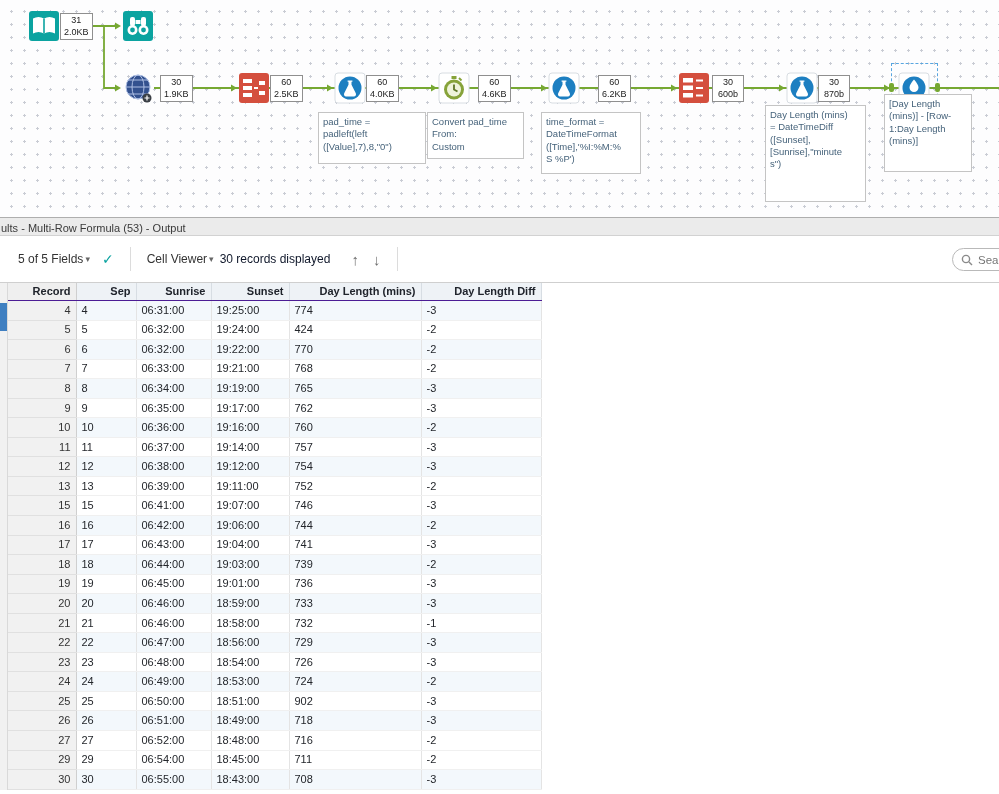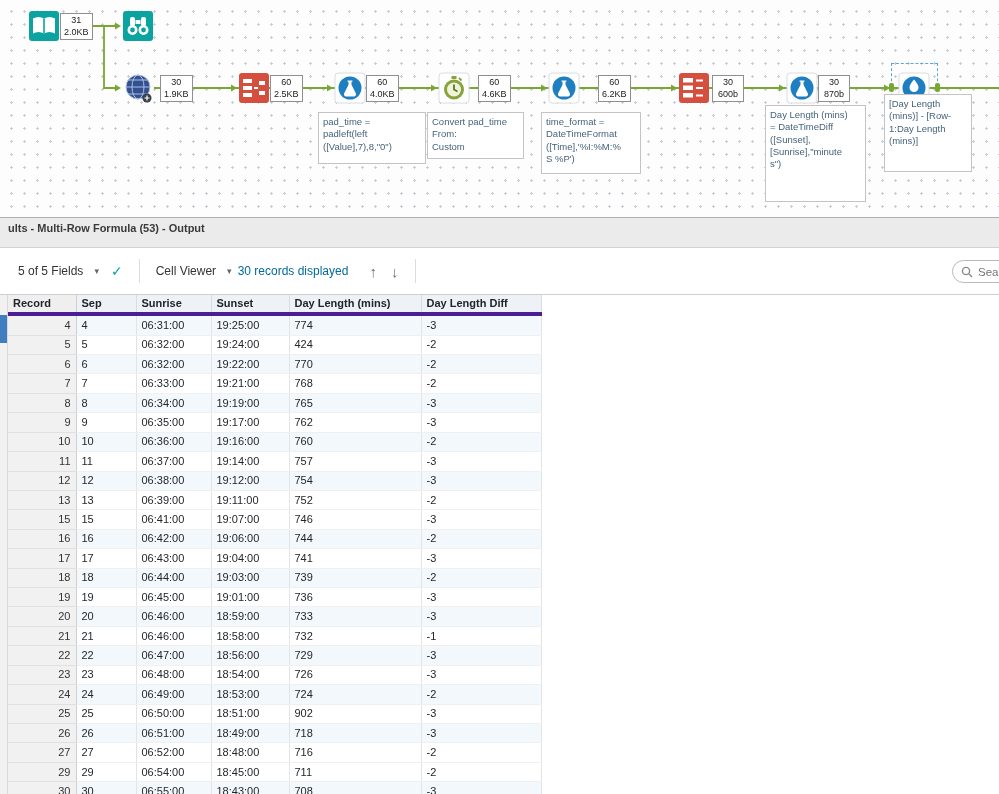--- a/index.html
+++ b/index.html
@@ -22,49 +22,49 @@
   .badge span { display:block; }
   .annotation { position:absolute; background:#fff; border:1px solid #c4c4c4;
     padding:3px 4px; font-size:9.5px; line-height:1.3; color:#46637b;
     white-space:pre-wrap; overflow:hidden; z-index:2; }
   .selection { position:absolute; border:1px dashed #58a6e0; z-index:1; }
   .selection::before,.selection::after { content:""; position:absolute; top:50%;
     width:5px; height:9px; margin-top:-4.5px; background:#76a832; border-radius:2px; }
   .selection::before { left:-3px; } .selection::after { right:-3px; }
 
   
-  .results-titlebar { height:30px; line-height:21px; background:#ebebeb;
-    border-bottom:1px solid #d2d2d2; font-size:11px; color:#3a3a3a; padding-left:8px;
-    white-space:nowrap; overflow:hidden;font-weight:bold; }
+  .results-titlebar { height:18px; line-height:21px; background:#ebebeb;
+    border-bottom:1px solid #d2d2d2; font-size:11px; color:#3a3a3a; padding-left:1px;
+    white-space:nowrap; overflow:hidden; }
   .results-toolbar { position:relative; height:47px; background:#fff;
     border-bottom:1px solid #cfcfcf; display:flex; align-items:center;
     padding-left:12px; font-size:12px; color:#333; }
-  .tb-item { display:flex; align-items:center; gap:11px; cursor:pointer; padding:4px 6px; }
+  .tb-item { display:flex; align-items:center; gap:2px; cursor:pointer; padding:4px 6px; }
   .caret { font-size:9px; color:#666; }
   .check { color:#0ba3a0; font-weight:bold; font-size:14px; margin:0 6px; cursor:pointer; }
   .vsep { width:1px; height:24px; background:#dcdcdc; margin:0 10px; }
-  .tb-text { color:#0369a1; margin-right:14px; }
+  .tb-text { color:#0f172a; margin-right:14px; }
   .arrow-btn { background:none; border:none; font-size:15px; color:#707070;
     cursor:pointer; padding:2px 7px; font-family:inherit; }
   .search-pill { position:absolute; left:952px; top:12px; height:23px; width:90px;
     border:1px solid #b9b9b9; border-radius:12px; display:flex; align-items:center;
     padding:0 8px; gap:5px; background:#fff; }
   .search-pill svg { flex:0 0 auto; }
   .search-pill input { border:none; outline:none; width:55px; font-size:11.5px;
     color:#555; font-family:inherit; background:transparent; }
 
   .results-body { display:flex; height:507px; background:#fff; }
   .gutter { width:8px; background:#f1f1f1; border-right:1px solid #d9d9d9; }
   .gutter-indicator { margin-top:20px; height:28px; width:100%; background:#3f7fc1; }
 
   table.results-table { table-layout:fixed; border-collapse:collapse; font-size:11px; }
   .results-table th, .results-table td { height:17px; line-height:17px;
     padding:0 5px; overflow:hidden; white-space:nowrap; }
-  .results-table th { background:#eef2f6; border-bottom:4px solid #4c1d95;
-    border-right:1px solid #d7dde3; font-weight:bold; text-align:left; color:#20242c; }
+  .results-table th { background:#eef2f6; border-bottom:1px solid #4c1d95;
+    border-right:1px solid #d7dde3; font-weight:bold; text-align:right; color:#20242c; }
   .results-table th.rec-h { background:#efefef; border-right:1px solid #cfcfcf; }
   .results-table td { border-right:1px solid #e4e4e4; border-bottom:1px solid #f0f0f0; color:#23262b; }
   .results-table td.rec { background:#f1f1f1; border-right:1px solid #cfcfcf;
     border-bottom:1px solid #e0e0e0; text-align:right; color:#333; }
   tr.stripe td:not(.rec) { background:#f3f8fc; }
 </style>
 </head>
 <body>
 
 <div class="app">

